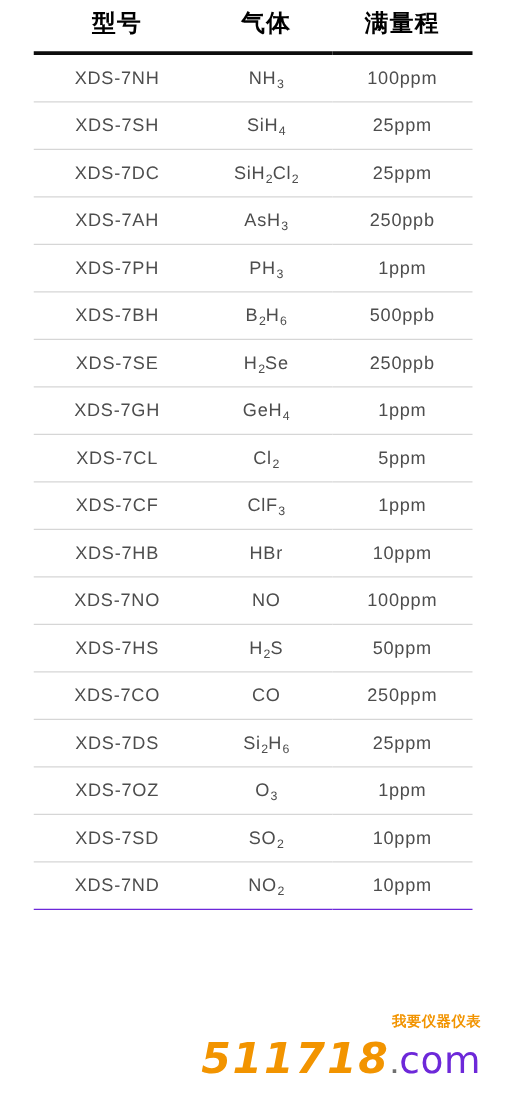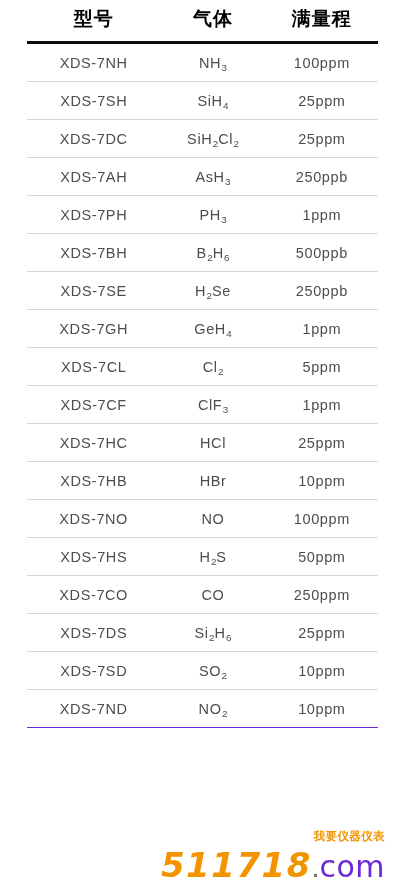--- a/index.html
+++ b/index.html
@@ -67,21 +67,21 @@
     position: relative;
     bottom: -0.33em;
     letter-spacing: 0;
     padding-left: 0.4px;
   }
 
   
   .watermark {
     position: absolute;
     left: 0;
-    bottom: 8px;
+    bottom: 26px;
     width: 405px;
     height: 48px;
     display: flex;
     align-items: flex-end;
     justify-content: flex-end;
     padding-right: 20px;
     box-sizing: border-box;
   }
 
   .wm-inner {
@@ -192,25 +192,20 @@
           <td class="cell-model">XDS-7CL</td>
           <td class="cell-gas"><span>Cl</span><sub>2</sub></td>
           <td class="cell-range">5ppm</td>
         </tr>
         <tr>
           <td class="cell-model">XDS-7CF</td>
           <td class="cell-gas"><span>ClF</span><sub>3</sub></td>
           <td class="cell-range">1ppm</td>
         </tr>
         <tr>
-          <td class="cell-model">XDS-7HC</td>
-          <td class="cell-gas"><span>HCl</span></td>
-          <td class="cell-range">25ppm</td>
-        </tr>
-        <tr>
           <td class="cell-model">XDS-7HB</td>
           <td class="cell-gas"><span>HBr</span></td>
           <td class="cell-range">10ppm</td>
         </tr>
         <tr>
           <td class="cell-model">XDS-7NO</td>
           <td class="cell-gas"><span>NO</span></td>
           <td class="cell-range">100ppm</td>
         </tr>
         <tr>
@@ -220,20 +215,25 @@
         </tr>
         <tr>
           <td class="cell-model">XDS-7CO</td>
           <td class="cell-gas"><span>CO</span></td>
           <td class="cell-range">250ppm</td>
         </tr>
         <tr>
           <td class="cell-model">XDS-7DS</td>
           <td class="cell-gas"><span>Si</span><sub>2</sub><span>H</span><sub>6</sub></td>
           <td class="cell-range">25ppm</td>
+        </tr>
+        <tr>
+          <td class="cell-model">XDS-7OZ</td>
+          <td class="cell-gas"><span>O</span><sub>3</sub></td>
+          <td class="cell-range">1ppm</td>
         </tr>
         <tr>
           <td class="cell-model">XDS-7SD</td>
           <td class="cell-gas"><span>SO</span><sub>2</sub></td>
           <td class="cell-range">10ppm</td>
         </tr>
         <tr>
           <td class="cell-model">XDS-7ND</td>
           <td class="cell-gas"><span>NO</span><sub>2</sub></td>
           <td class="cell-range">10ppm</td>

